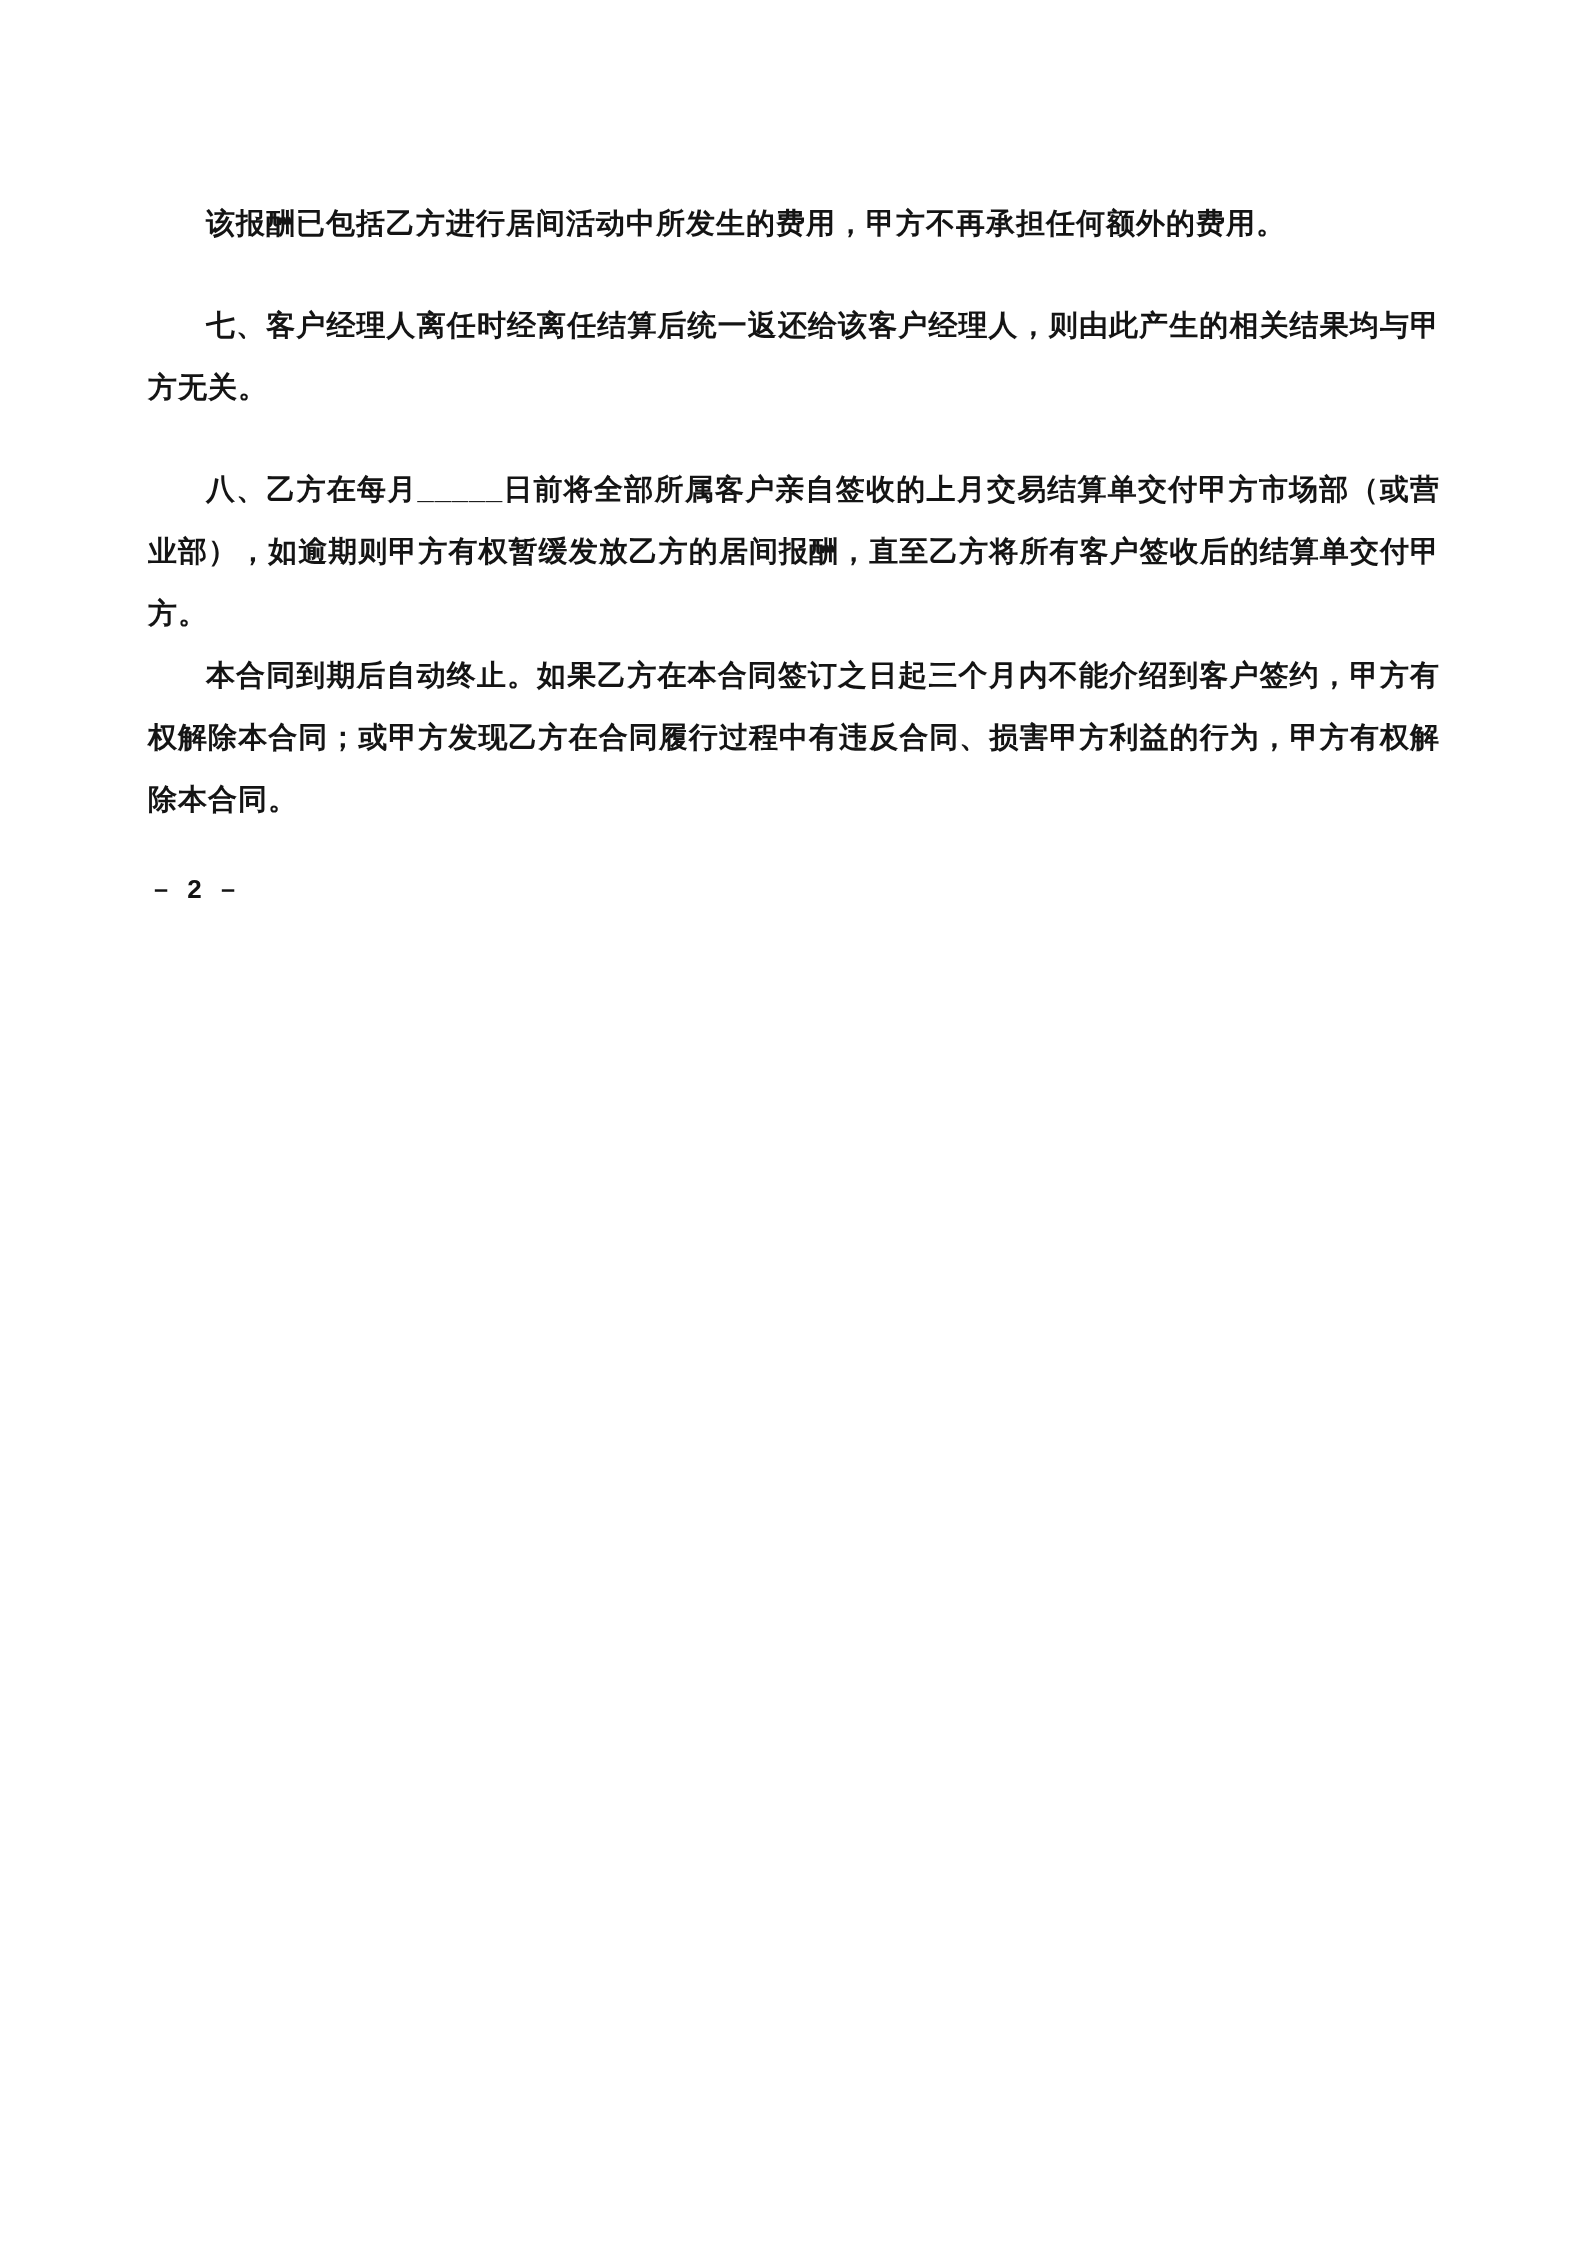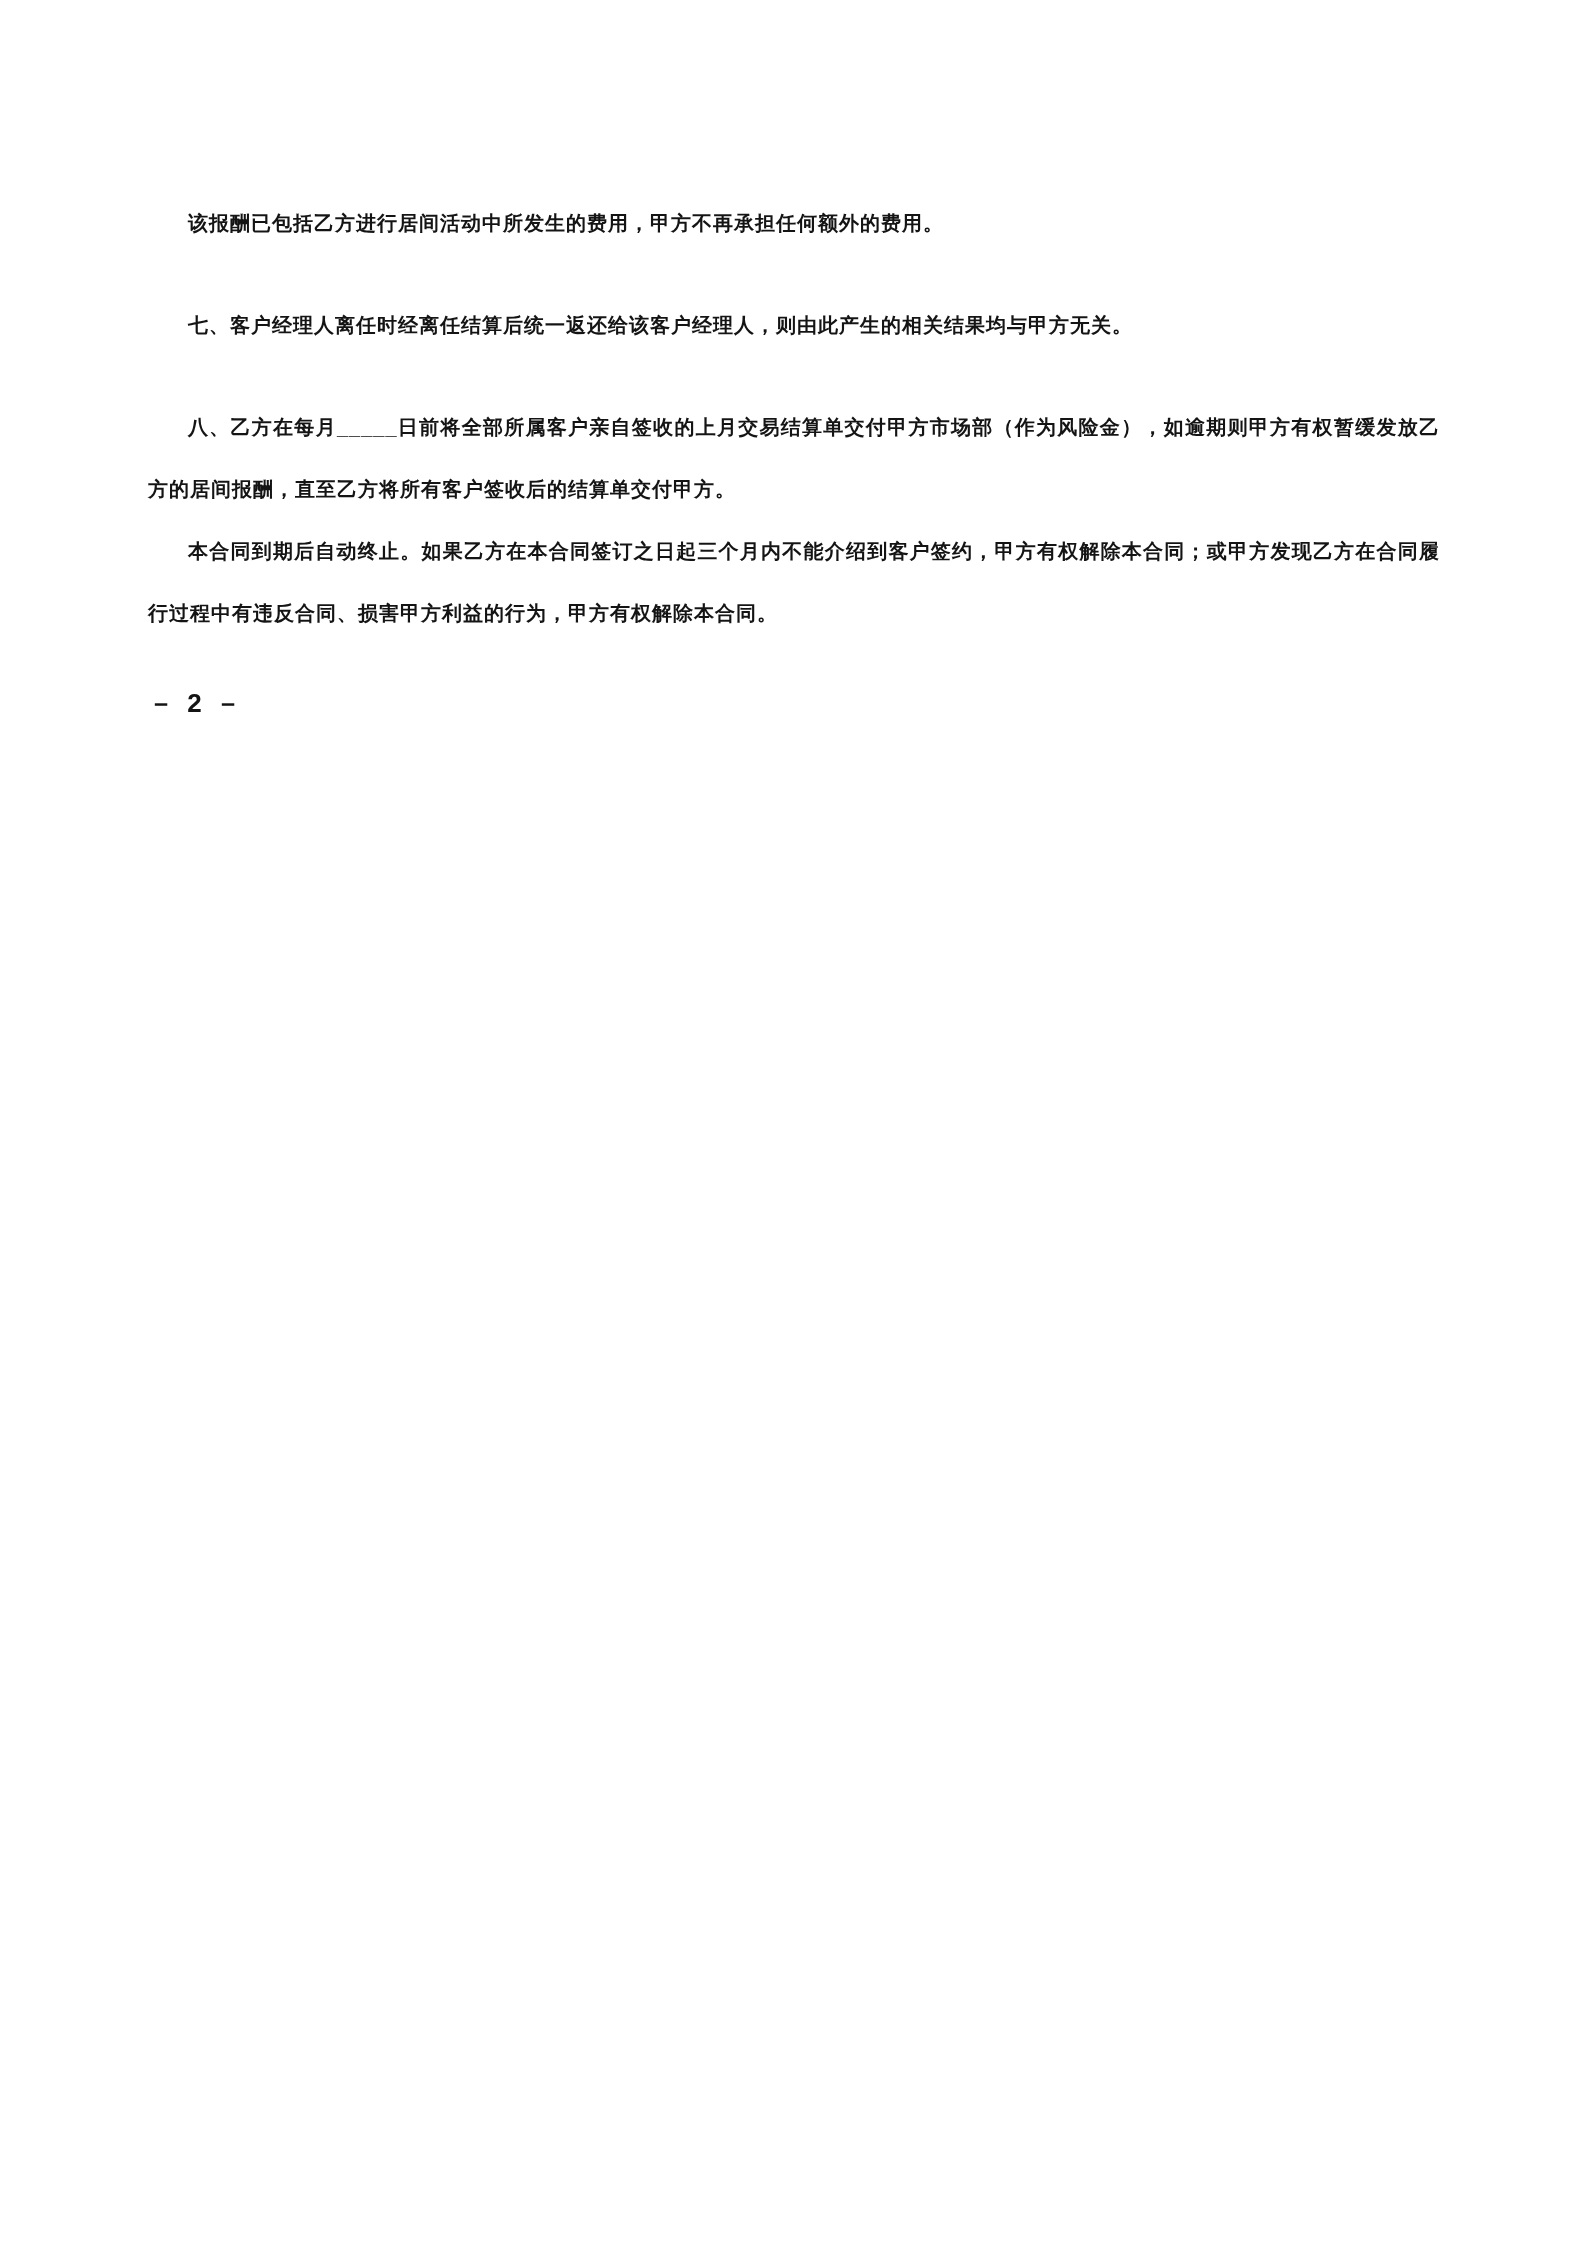--- a/index.html
+++ b/index.html
@@ -13,21 +13,21 @@
     height: 2244px;
     background: #ffffff;
     box-sizing: border-box;
     padding: 192px 146px 0 148px;
     font-family: "Liberation Sans", "DejaVu Sans", sans-serif;
     color: #141414;
     overflow: hidden;
   }
   .para {
     margin: 0;
-    font-size: 20px;
+    font-size: 29px;
     line-height: 62px;
     font-weight: 700;
     text-indent: 2em;
     text-align: justify;
     letter-spacing: 1px;
   }
   .para.gap {
     margin-top: 40px;
   }
   .page-number {
@@ -37,16 +37,16 @@
     letter-spacing: 3px;
     color: #141414;
   }
 </style>
 </head>
 <body>
 
 <div class="page">
   <p class="para">该报酬已包括乙方进行居间活动中所发生的费用，甲方不再承担任何额外的费用。</p>
   <p class="para gap">七、客户经理人离任时经离任结算后统一返还给该客户经理人，则由此产生的相关结果均与甲方无关。</p>
-  <p class="para gap">八、乙方在每月_____日前将全部所属客户亲自签收的上月交易结算单交付甲方市场部（作为风险金），如逾期则甲方有权暂缓发放乙方的居间报酬，直至乙方将所有客户签收后的结算单交付甲方。</p>
+  <p class="para gap">八、乙方在每月_____日前将全部所属客户亲自签收的上月交易结算单交付甲方市场部（或营业部），如逾期则甲方有权暂缓发放乙方的居间报酬，直至乙方将所有客户签收后的结算单交付甲方。</p>
   <p class="para">本合同到期后自动终止。如果乙方在本合同签订之日起三个月内不能介绍到客户签约，甲方有权解除本合同；或甲方发现乙方在合同履行过程中有违反合同、损害甲方利益的行为，甲方有权解除本合同。</p>
   <div class="page-number">－ 2 －</div>
 </div>
 
 </body></html>

